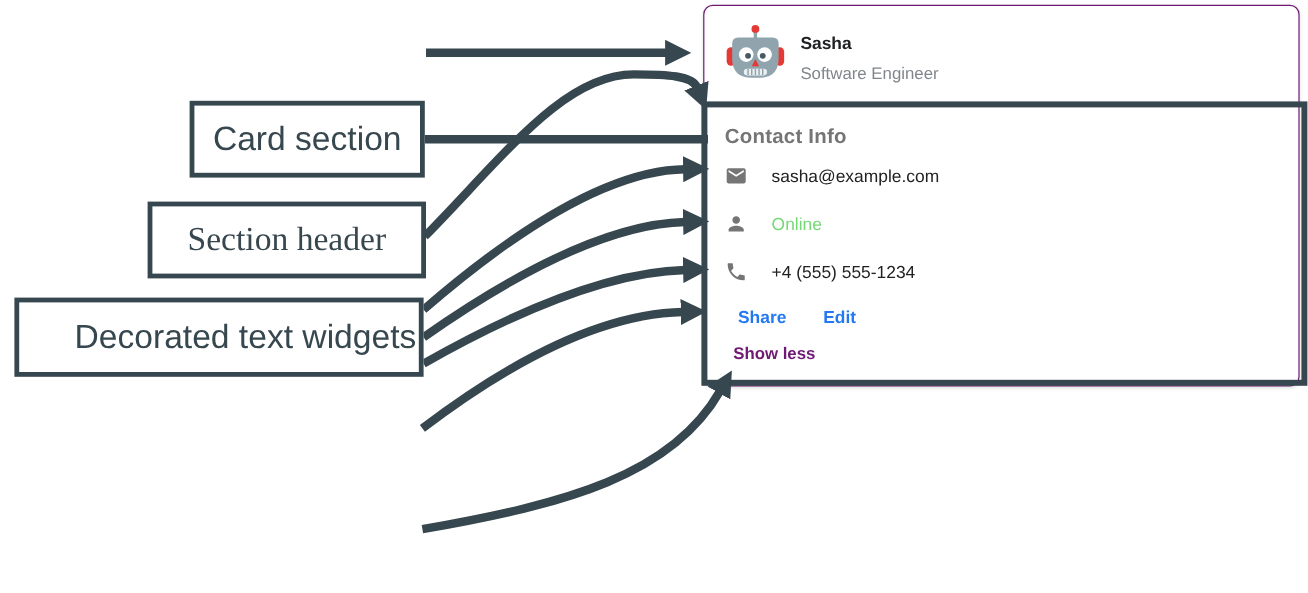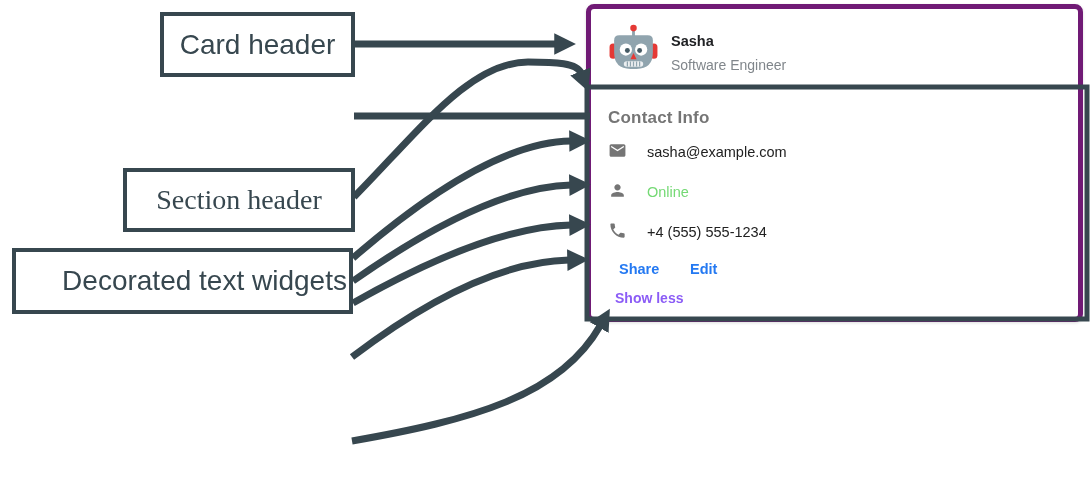--- a/index.html
+++ b/index.html
@@ -9,44 +9,44 @@
   }
   
   .note{
     position:absolute;box-sizing:border-box;border:4px solid #37474F;background:#ffffff;
     color:#37474F;display:flex;align-items:center;justify-content:center;
     font-size:28px;white-space:nowrap;z-index:3;
   }
   
   .card{
     position:absolute;left:586px;top:4px;width:497px;height:318px;box-sizing:border-box;
-    background:#ffffff;border:5px solid #701a75;border-radius:8px;
+    background:#ffffff;border:1px solid #701a75;border-radius:8px;
     box-shadow:0 1px 3px rgba(60,64,67,.18);z-index:1;
   }
   .avatar{position:absolute;left:16px;top:13px;width:53px;height:53px;}
   .c-name{position:absolute;left:80px;top:24px;font-size:14.5px;font-weight:bold;color:#202124;}
   .c-role{position:absolute;left:80px;top:48px;font-size:14px;color:#80868b;}
   .s-title{position:absolute;left:17px;top:99px;font-size:17px;font-weight:bold;color:#757575;letter-spacing:.2px;}
   .row{position:absolute;left:17px;display:flex;align-items:flex-end;height:20px;}
   .row svg{flex:0 0 auto;}
   .row .txt{margin-left:20px;font-size:14.5px;color:#212121;}
   .row .txt.green{color:#74d974;}
   .btn{position:absolute;top:252px;font-size:14.5px;font-weight:bold;color:#2479f2;cursor:pointer;}
-  .collapser{position:absolute;left:24px;top:281px;font-size:14px;font-weight:bold;color:#8b5cf6;cursor:pointer;}
+  .collapser{position:absolute;left:24px;top:281px;font-size:14px;font-weight:bold;color:#701a75;cursor:pointer;}
   
   .overlay{position:absolute;left:0;top:0;width:1090px;height:494px;z-index:2;pointer-events:none;}
   .overlay path.arrow{fill:none;stroke:#37474F;stroke-width:7;}
   .overlay rect.outline{fill:none;stroke:#37474F;stroke-width:5;}
 </style>
 </head>
 <body>
 
 <div class="stage">
 
-  <div class="note" style="left:160px;top:12px;width:195px;height:65px;">Card header</div>
+  <div class="note" style="left:158px;top:84px;width:196px;height:64px;">Card section</div>
   <div class="note" style="left:123px;top:168px;width:232px;height:64px;font-family:Liberation Serif, serif;">Section header</div>
   <div class="note" style="left:12px;top:248px;width:341px;height:66px;padding-left:44px;">Decorated text widgets</div>
 
   <div class="card">
 
     <div>
       <svg class="avatar" viewBox="0 0 52 52">
         <rect x="24.6" y="6" width="2.8" height="9" fill="#90A4AE"></rect>
         <circle cx="26" cy="6" r="3.2" fill="#E53935"></circle>
         <rect x="2.5" y="21" width="7" height="15" rx="3.5" fill="#E53935"></rect>

